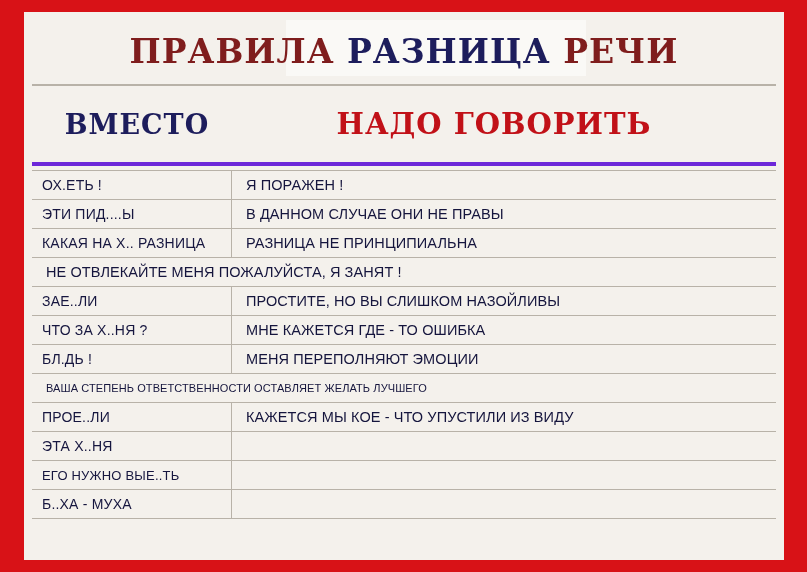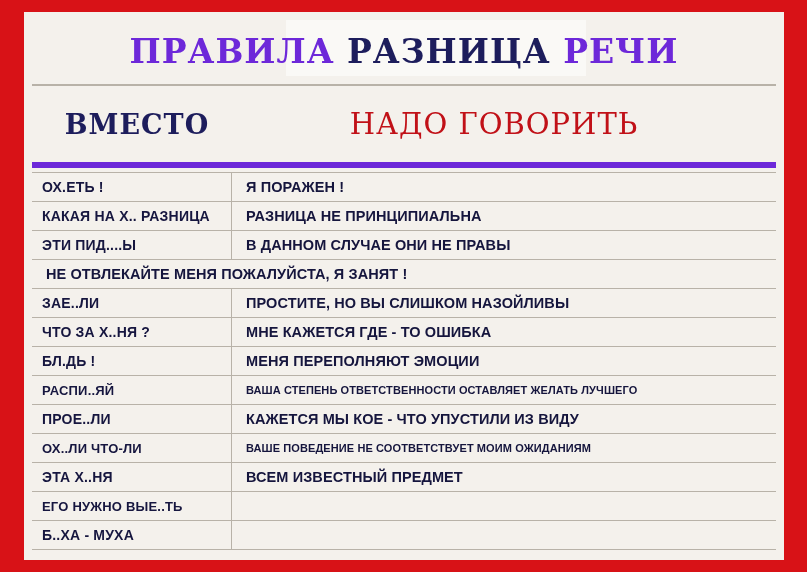--- a/index.html
+++ b/index.html
@@ -41,56 +41,56 @@
     top: 20px;
     text-align: center;
     font-family: "DejaVu Serif", serif;
     font-weight: bold;
     font-size: 33px;
     letter-spacing: 1px;
     color: #1d1d5c;
     white-space: nowrap;
   }
   .title .accent {
-    color: #6d28d9;
+    color: #7f1d1d;
   }
   .title-hl {
     position: absolute;
     left: 262px;
     top: 8px;
     width: 300px;
     height: 56px;
     background: rgba(255,255,255,0.55);
   }
   .divider {
     height: 2px;
     background: #b8b2a8;
     margin: 0 8px;
   }
   .head-row {
     display: flex;
     align-items: center;
     height: 76px;
-    border-bottom: 6px solid #6d28d9;
+    border-bottom: 4px solid #6d28d9;
     margin: 0 8px;
   }
   .head-left {
     width: 210px;
     text-align: center;
     font-family: "DejaVu Serif", serif;
     font-weight: bold;
     font-size: 27px;
     color: #1d1d5c;
     letter-spacing: 1px;
   }
   .head-right {
     flex: 1;
     text-align: center;
     font-family: "DejaVu Serif", serif;
-    font-weight: normal;
+    font-weight: bold;
     font-size: 29px;
     color: #c11118;
     letter-spacing: 1px;
     padding-right: 30px;
   }
   .table {
     margin: 4px 8px 0 8px;
     border-top: 1px solid #b8b2a8;
   }
   .row {
@@ -100,34 +100,34 @@
     height: 28px;
   }
   .cell-left {
     width: 200px;
     border-right: 1px solid #b8b2a8;
     display: flex;
     align-items: center;
     padding-left: 10px;
     box-sizing: border-box;
     font-size: 14px;
-    font-weight: bold;
+    font-weight: normal;
     color: #16163f;
     letter-spacing: 0.2px;
     white-space: nowrap;
     overflow: hidden;
   }
   .cell-right {
     flex: 1;
     display: flex;
     align-items: center;
     padding-left: 14px;
     box-sizing: border-box;
     font-size: 14.5px;
-    font-weight: bold;
+    font-weight: normal;
     color: #15153d;
     letter-spacing: 0.1px;
     white-space: nowrap;
     overflow: hidden;
   }
   .row.small .cell-left { font-size: 13px; }
   .row.small .cell-right { font-size: 11px; }
 </style>
 </head>
 <body>
@@ -148,66 +148,60 @@
     </div>
 
     <div class="table">
 
       <div class="row">
         <div class="cell-left">ОХ.ЕТЬ !</div>
         <div class="cell-right">Я ПОРАЖЕН !</div>
       </div>
 
       <div class="row">
+        <div class="cell-left">ЭТИ ПИД....Ы</div>
+        <div class="cell-right">В ДАННОМ СЛУЧАЕ ОНИ НЕ ПРАВЫ</div>
+      </div>
+
+      <div class="row">
         <div class="cell-left">КАКАЯ НА Х.. РАЗНИЦА</div>
         <div class="cell-right">РАЗНИЦА НЕ ПРИНЦИПИАЛЬНА</div>
       </div>
 
       <div class="row">
-        <div class="cell-left">ЭТИ ПИД....Ы</div>
-        <div class="cell-right">В ДАННОМ СЛУЧАЕ ОНИ НЕ ПРАВЫ</div>
-      </div>
-
-      <div class="row">
         <div class="cell-right">НЕ ОТВЛЕКАЙТЕ МЕНЯ ПОЖАЛУЙСТА, Я ЗАНЯТ !</div>
       </div>
 
       <div class="row">
         <div class="cell-left">ЗАЕ..ЛИ</div>
         <div class="cell-right">ПРОСТИТЕ, НО ВЫ СЛИШКОМ НАЗОЙЛИВЫ</div>
       </div>
 
       <div class="row">
         <div class="cell-left">ЧТО ЗА Х..НЯ ?</div>
         <div class="cell-right">МНЕ КАЖЕТСЯ ГДЕ - ТО ОШИБКА</div>
       </div>
 
       <div class="row">
         <div class="cell-left">БЛ.ДЬ !</div>
         <div class="cell-right">МЕНЯ ПЕРЕПОЛНЯЮТ ЭМОЦИИ</div>
       </div>
 
       <div class="row small">
-        <div class="cell-left">РАСПИ..ЯЙ</div>
         <div class="cell-right">ВАША СТЕПЕНЬ ОТВЕТСТВЕННОСТИ ОСТАВЛЯЕТ ЖЕЛАТЬ ЛУЧШЕГО</div>
       </div>
 
       <div class="row">
         <div class="cell-left">ПРОЕ..ЛИ</div>
         <div class="cell-right">КАЖЕТСЯ МЫ КОЕ - ЧТО УПУСТИЛИ ИЗ ВИДУ</div>
       </div>
 
-      <div class="row small">
-        <div class="cell-left">ОХ..ЛИ ЧТО-ЛИ</div>
-        <div class="cell-right">ВАШЕ ПОВЕДЕНИЕ НЕ СООТВЕТСТВУЕТ МОИМ ОЖИДАНИЯМ</div>
-      </div>
 
       <div class="row">
         <div class="cell-left">ЭТА Х..НЯ</div>
-        <div class="cell-right">ВСЕМ ИЗВЕСТНЫЙ ПРЕДМЕТ</div>
       </div>
 
       <div class="row small">
         <div class="cell-left">ЕГО НУЖНО ВЫЕ..ТЬ</div>
       </div>
 
       <div class="row">
         <div class="cell-left">Б..ХА - МУХА</div>
       </div>
 

